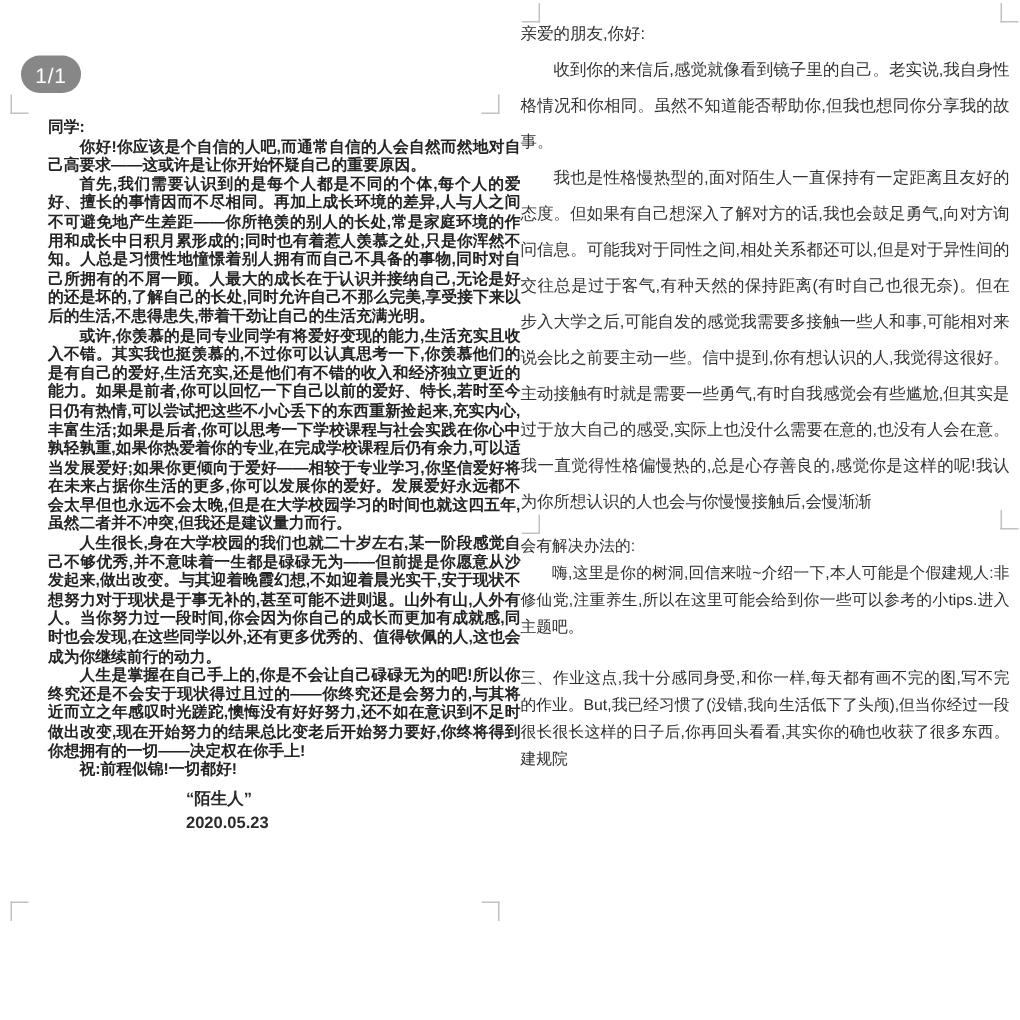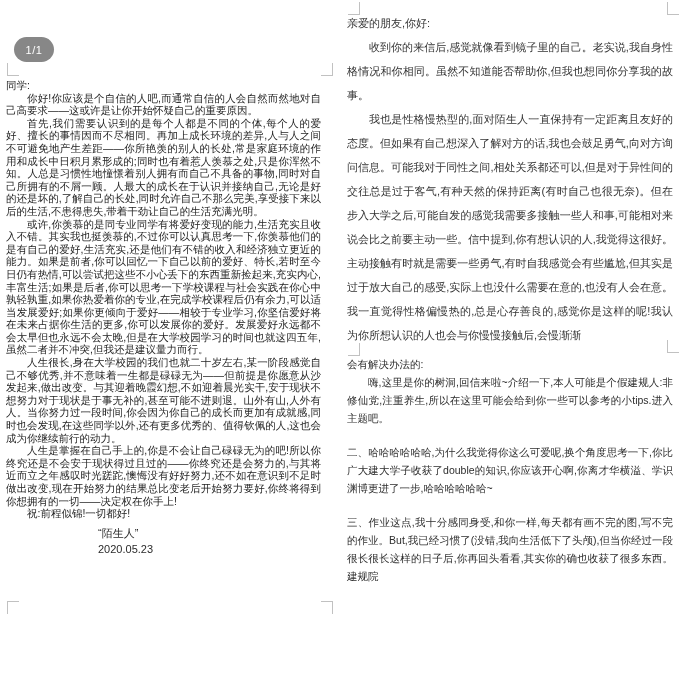--- a/index.html
+++ b/index.html
@@ -5,35 +5,35 @@
   html,body { margin:0; padding:0; background:#ffffff; }
   .frame {
     position:relative; width:680px; height:680px; background:#ffffff;
     overflow:hidden; font-family:"Liberation Sans", sans-serif; color:#2a2a2a;
   }
   
   .badge {
     position:absolute; left:14px; top:37px; width:40px; height:25px;
     background:#878787; color:#ffffff; border-radius:13px;
     display:flex; align-items:center; justify-content:center;
-    font-size:11px; letter-spacing:0.5px;
+    font-size:14px; letter-spacing:0.5px;
   }
   
   .corner { position:absolute; width:11px; height:12px; border-color:#c1c1c1; }
   .c-bl { border-left:1.5px solid #c1c1c1; border-bottom:1.5px solid #c1c1c1; }
   .c-br { border-right:1.5px solid #c1c1c1; border-bottom:1.5px solid #c1c1c1; }
   .c-tl { border-left:1.5px solid #c1c1c1; border-top:1.5px solid #c1c1c1; }
   .c-tr { border-right:1.5px solid #c1c1c1; border-top:1.5px solid #c1c1c1; }
 
   .letter p { margin:0; text-align:justify; text-justify:inter-ideograph; }
   .para, .indent { text-indent:2em; }
 
   .letter-left {
-    position:absolute; left:6px; top:79px; width:315px;
-    font-size:10.5px; line-height:12.6px; color:#242424;
+    position:absolute; left:32px; top:79px; width:315px;
+    font-size:10.5px; line-height:12.6px; color:#242424;font-weight:bold;
   }
   .letter-left .signature {
     margin-top:5px; margin-left:92px; font-size:11px; line-height:16px;
     text-align:left; color:#2a2a2a;
   }
   .letter-right-top {
     position:absolute; left:347px; top:11px; width:326px;
     font-size:11px; line-height:24px; color:#333333;
   }
   .letter-right-bottom {
@@ -80,18 +80,17 @@
         <p class="para">收到你的来信后,感觉就像看到镜子里的自己。老实说,我自身性格情况和你相同。虽然不知道能否帮助你,但我也想同你分享我的故事。</p>
         <p class="para">我也是性格慢热型的,面对陌生人一直保持有一定距离且友好的态度。但如果有自己想深入了解对方的话,我也会鼓足勇气,向对方询问信息。可能我对于同性之间,相处关系都还可以,但是对于异性间的交往总是过于客气,有种天然的保持距离(有时自己也很无奈)。但在步入大学之后,可能自发的感觉我需要多接触一些人和事,可能相对来说会比之前要主动一些。信中提到,你有想认识的人,我觉得这很好。主动接触有时就是需要一些勇气,有时自我感觉会有些尴尬,但其实是过于放大自己的感受,实际上也没什么需要在意的,也没有人会在意。我一直觉得性格偏慢热的,总是心存善良的,感觉你是这样的呢!我认为你所想认识的人也会与你慢慢接触后,会慢渐渐</p>
       </div>
   </div>
 
   <div class="letter letter-right-bottom">
     <p class="salutation">会有解决办法的:</p>
     <p class="para">嗨,这里是你的树洞,回信来啦~介绍一下,本人可能是个假建规人:非修仙党,注重养生,所以在这里可能会给到你一些可以参考的小tips.进入主题吧。</p>
     <div style="height:16px;"></div>
     <div>
-        <p class="tip">二、哈哈哈哈哈哈,为什么我觉得你这么可爱呢,换个角度思考一下,你比广大建大学子收获了double的知识,你应该开心啊,你离才华横溢、学识渊博更进了一步,哈哈哈哈哈哈~</p>
         <p class="tip">三、作业这点,我十分感同身受,和你一样,每天都有画不完的图,写不完的作业。But,我已经习惯了(没错,我向生活低下了头颅),但当你经过一段很长很长这样的日子后,你再回头看看,其实你的确也收获了很多东西。建规院</p>
       </div>
   </div>
 
 </div>
 
 </body></html>

